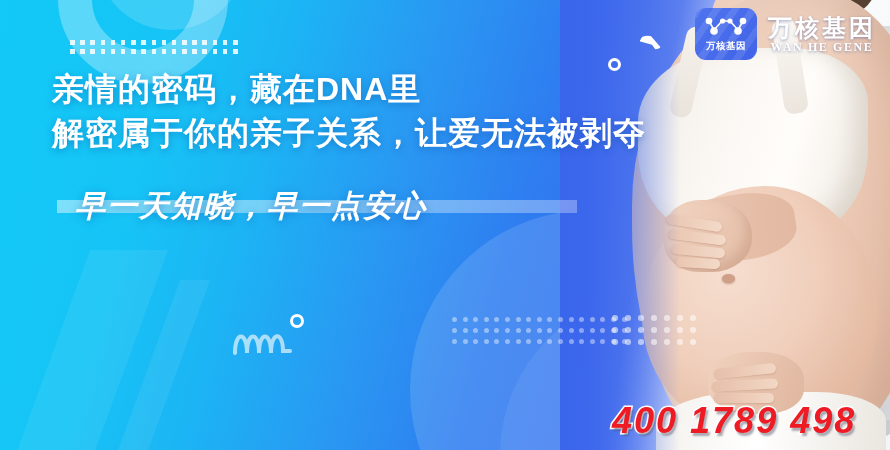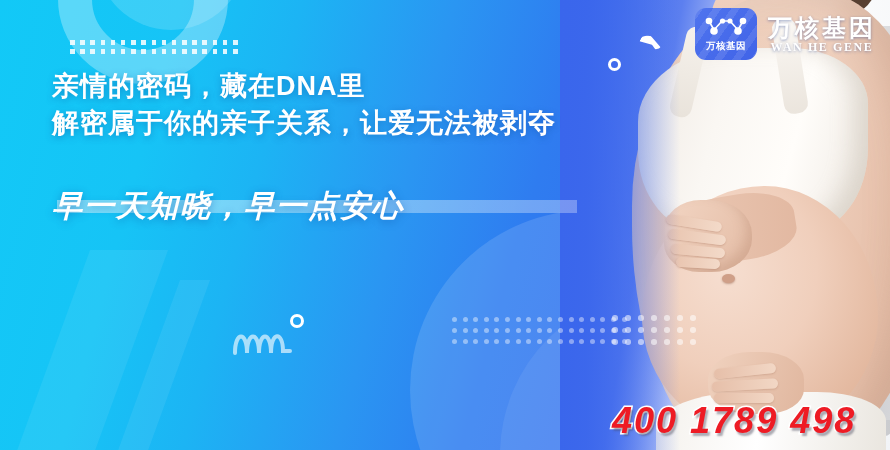--- a/index.html
+++ b/index.html
@@ -226,34 +226,35 @@
   }
   .logo-en{
     color:#fff;font-size:12px;font-weight:700;letter-spacing:1.6px;
     font-family:"Liberation Serif","DejaVu Serif",serif;
     text-shadow:0 1px 3px rgba(30,60,140,.45);
   }
 
   
   .headline{position:absolute;left:52px;top:68px;z-index:15;}
   .headline .hl{
-    color:#fff;font-size:27px;font-weight:700;line-height:1.36;letter-spacing:1px;
+    color:#fff;font-size:32px;font-weight:700;line-height:1.36;letter-spacing:1px;
     text-shadow:0 2px 7px rgba(10,80,160,.45);
     white-space:nowrap;
   }
 
   .sub-wrap{position:absolute;left:52px;top:186px;z-index:15;}
   .sub-bar{
     position:absolute;left:5px;top:14px;width:520px;height:13px;
     background:linear-gradient(90deg,rgba(255,255,255,.45),rgba(255,255,255,.30));
   }
   .sub{
     position:relative;color:#fff;font-size:30px;font-weight:700;font-style:italic;
     letter-spacing:2px;white-space:nowrap;
     text-shadow:0 2px 8px rgba(10,70,160,.45);
+    margin-left:23px;
   }
 
   .body-copy{position:absolute;left:52px;top:248px;z-index:15;}
   .body-copy p{
     margin:0 0 6px 0;color:#fff;font-size:13.5px;font-weight:700;font-style:italic;
     letter-spacing:.3px;line-height:1.38;white-space:nowrap;
     text-shadow:0 1px 5px rgba(10,70,160,.42);
   }
 
   .address{

